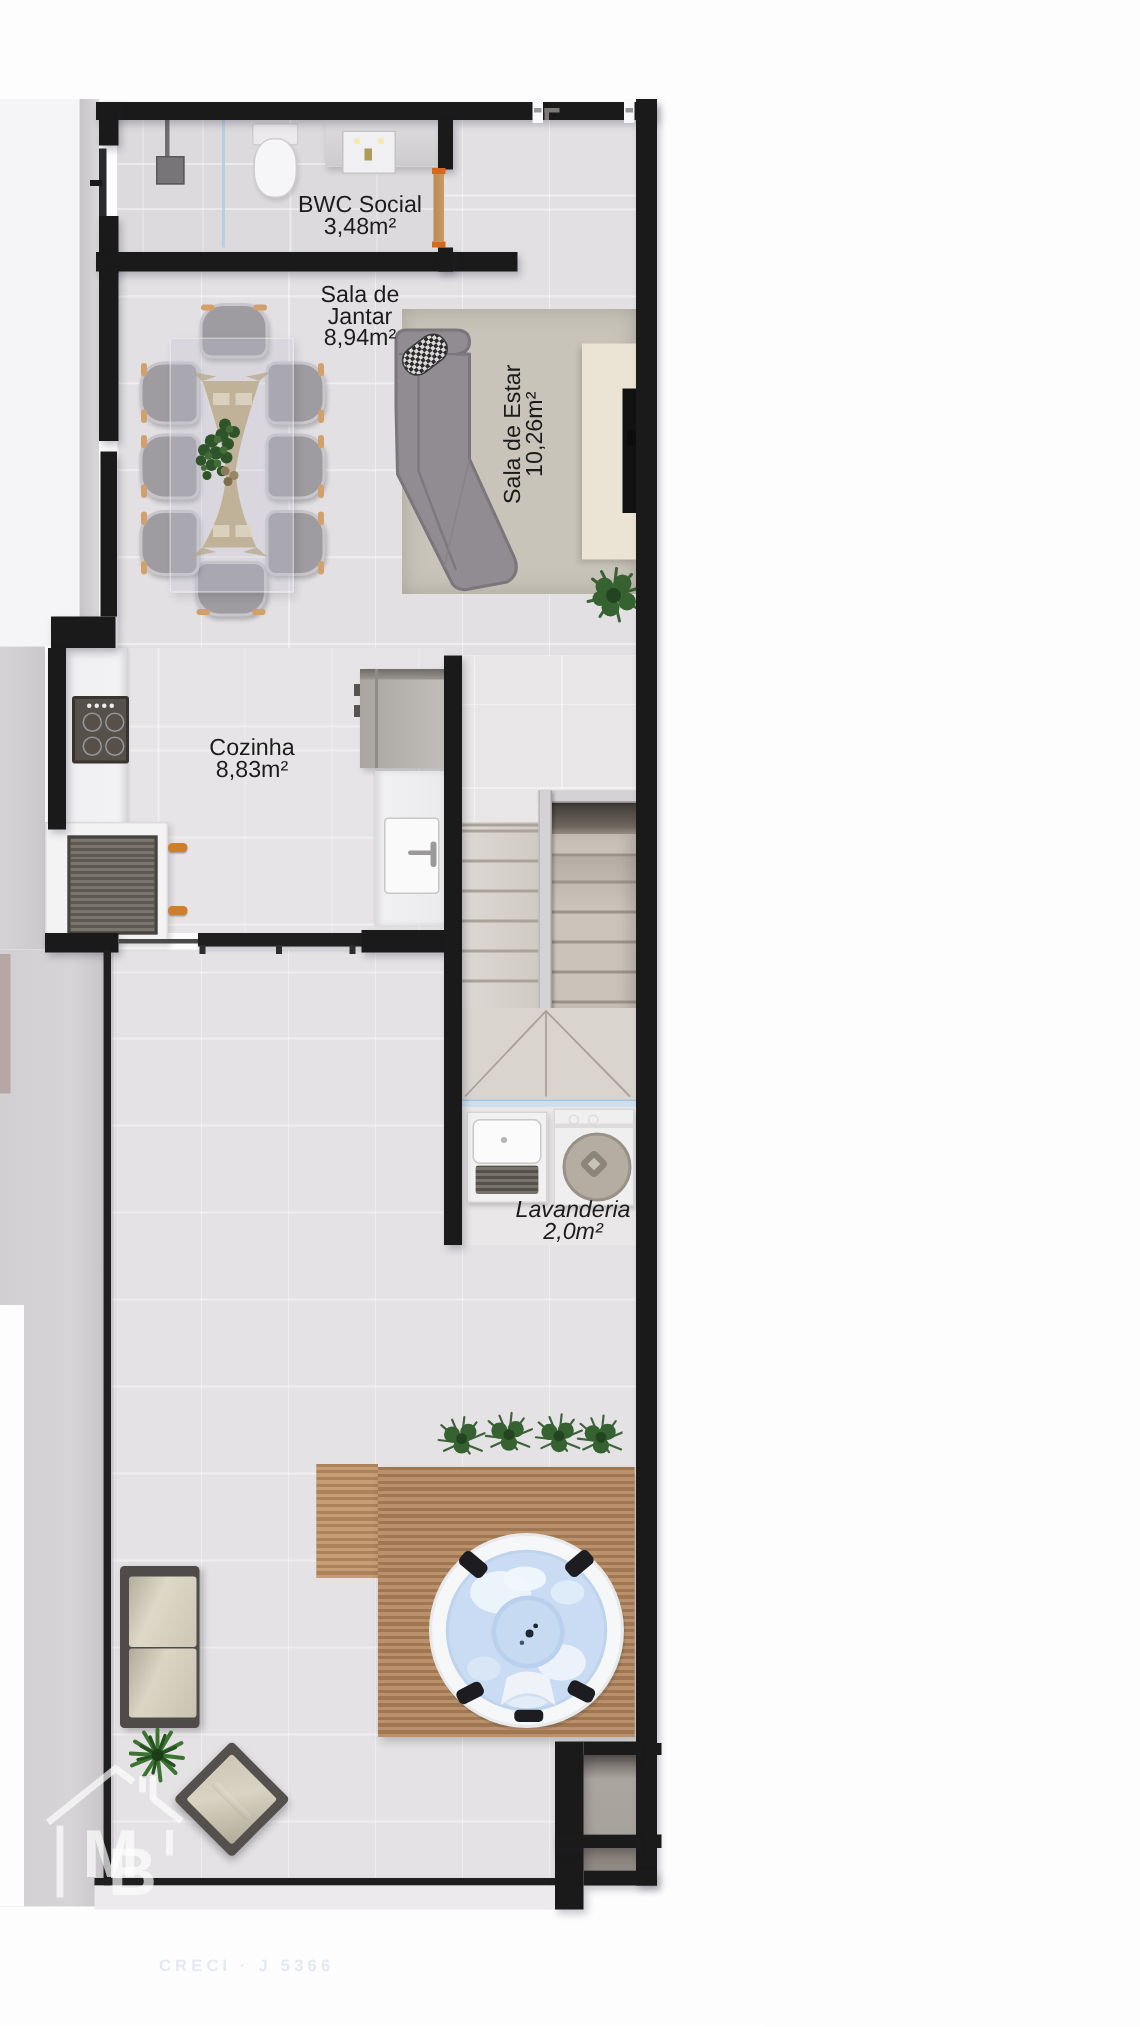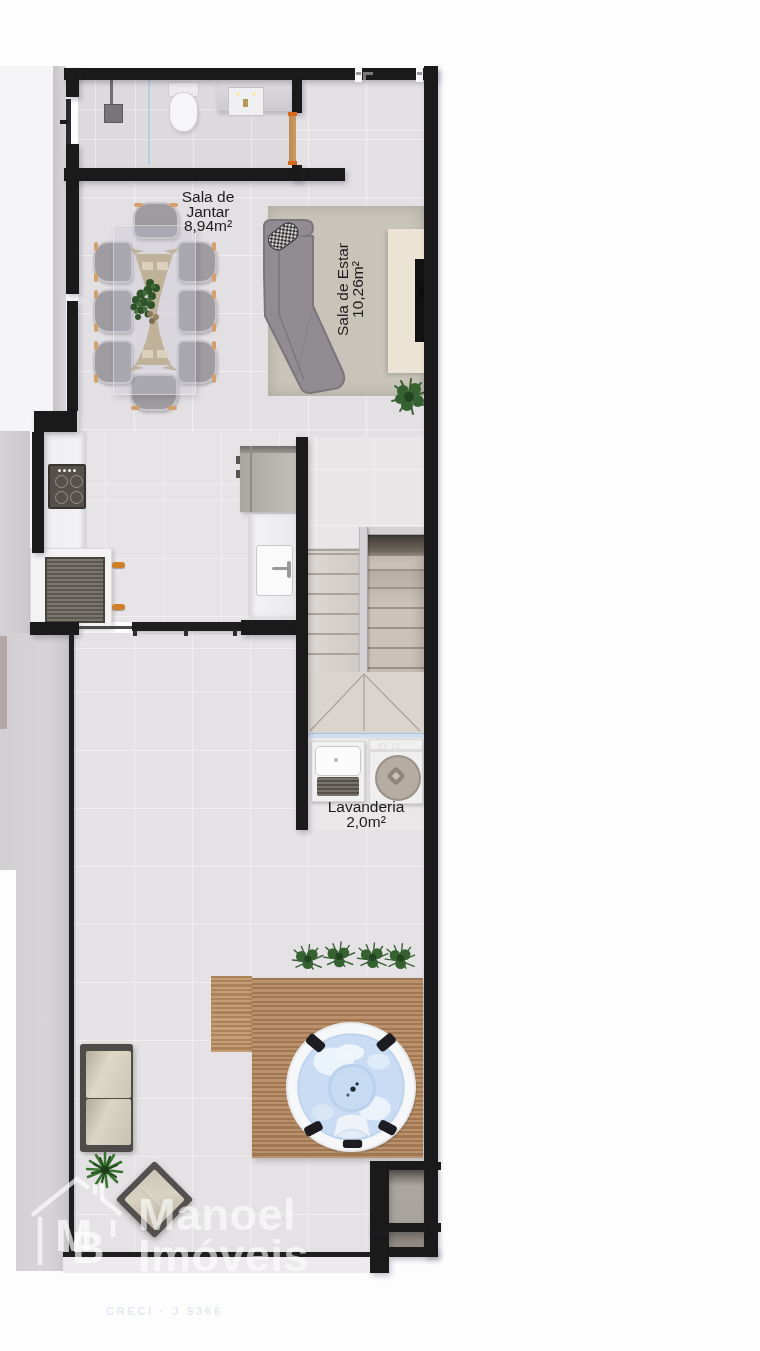--- a/index.html
+++ b/index.html
@@ -400,43 +400,44 @@
 <div class="wall" style="left:389px;top:1161px;width:35px;height:9px;"></div>
 
 <div class="wall" style="left:370px;top:1223px;width:54px;height:9px;"></div>
 
 <div class="wall" style="left:389px;top:1247px;width:49px;height:10px;"></div>
 
 <div class="abs" style="left:438px;top:1162px;width:3px;height:8px;background:#1a1a1a;"></div>
 
 <div class="abs" style="left:438px;top:1223px;width:3px;height:9px;background:#1a1a1a;"></div>
 
-
-<div class="lbl" style="left:128px;top:190px;width:160px;">Sala de<br>Jantar<br>8,94m²</div>
+<div class="lbl" style="left:160px;top:130px;width:160px;">BWC Social<br>3,48m²</div>
+
+<div class="lbl" style="left:160px;top:190px;width:160px;">Sala de<br>Jantar<br>8,94m²</div>
 
 <div class="lbl" style="left:270px;top:275px;width:160px;transform:rotate(-90deg);">Sala de Estar<br>10,26m²</div>
 
-
-<div class="lbl" style="left:286px;top:800px;width:160px;">Lavanderia<br>2,0m²</div>
+<div class="lbl" style="left:88px;top:492px;width:160px;">Cozinha<br>8,83m²</div>
+
+<div class="lbl" style="left:302px;top:800px;width:160px;font-style:italic;">Lavanderia<br>2,0m²</div>
 
 
 <div class="abs" style="left:63px;top:1257px;width:307px;height:16px;background:#eceaec;"></div>
 
 <svg class="abs" style="left:31px;top:1175px;" width="102" height="95" viewBox="0 0 102 95">
   <g stroke="rgba(255,255,255,.68)" stroke-width="4.5" fill="none">
     <path d="M1,40 L46,4 L58,13"></path>
     <path d="M64,9 L64,20 M71,9 L71,25"></path>
     <path d="M71,24 L90,39"></path>
     <path d="M9,42 L9,90"></path>
     <path d="M82,45 L82,62"></path>
   </g>
   <g fill="rgba(255,255,255,.68)" font-family="Liberation Sans,sans-serif" font-weight="bold">
     <text x="24" y="76" font-size="45">M</text>
     <text x="41" y="88" font-size="45">B</text>
   </g>
 </svg>
 
-<div class="abs" style="left:138px;top:1194px;width:400px;color:rgba(255,255,255,.62);font-weight:bold;font-size:45px;line-height:41px;letter-spacing:0.5px;">Manoel<br>Imóveis</div>
 
 
 <div class="abs" style="left:106px;top:1305px;width:400px;color:rgba(225,230,241,.9);font-size:11px;letter-spacing:2.8px;font-weight:bold;">CRECI · J 5366</div>
 
 </div>
 
 </body></html>

